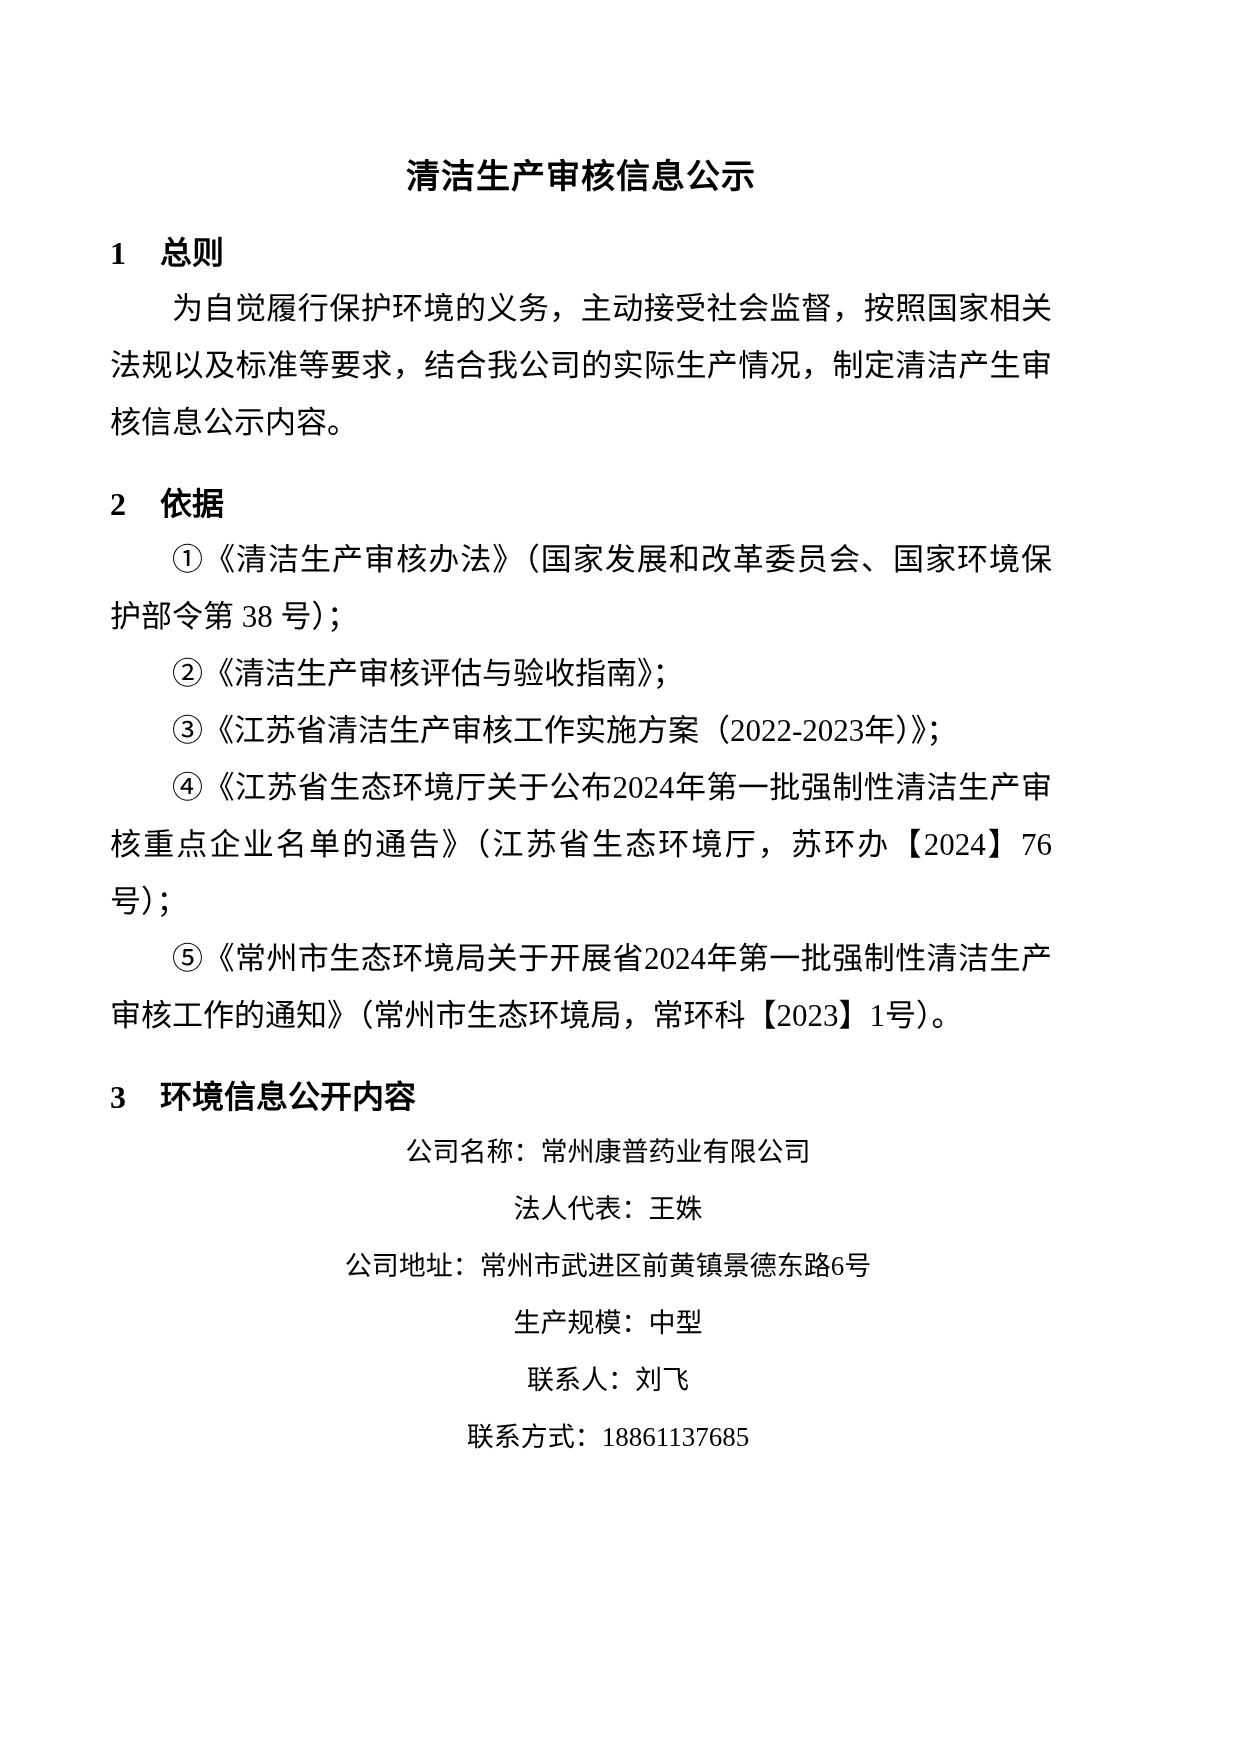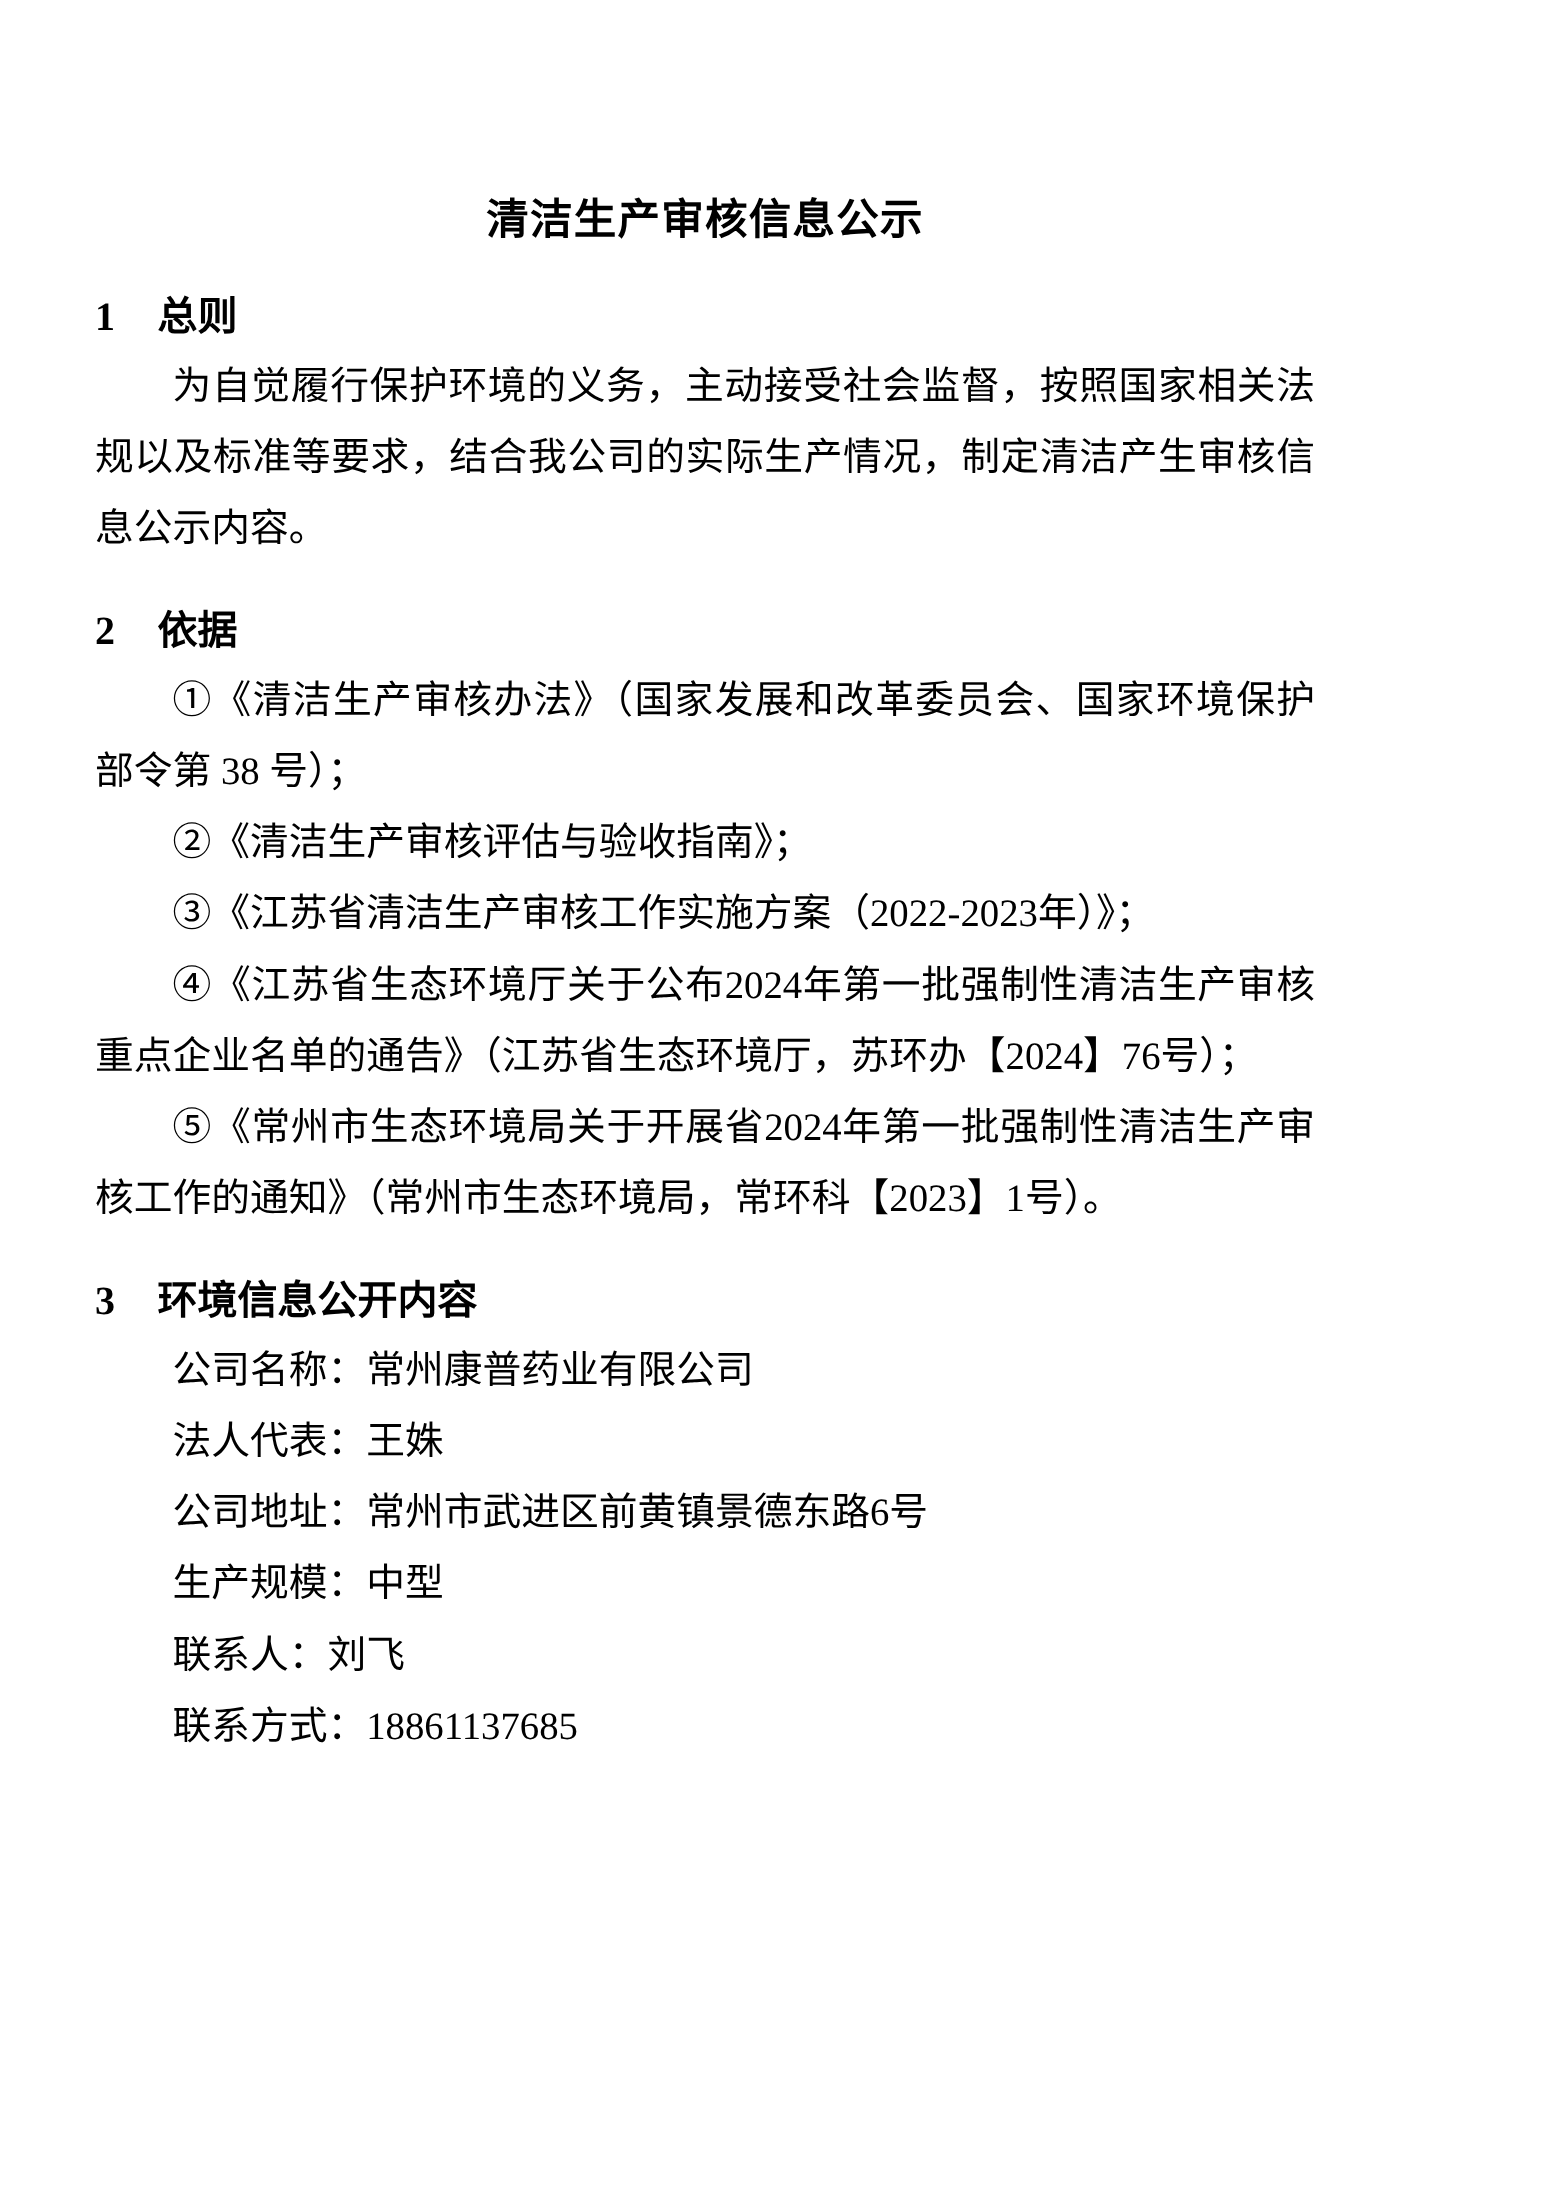--- a/index.html
+++ b/index.html
@@ -7,21 +7,21 @@
     padding: 0;
     background: #ffffff;
   }
   .page {
     position: relative;
     width: 1240px;
     height: 1753px;
     box-sizing: border-box;
     background: #ffffff;
     color: #000000;
-    padding: 152px 188px 0 76px;
+    padding: 152px 188px 0 110px;
     overflow: hidden;
     font-family: "Liberation Serif", "DejaVu Serif", serif;
   }
   .doc-title {
     margin: 0 0 6px 0;
     font-family: "Liberation Sans", "DejaVu Sans", sans-serif;
     font-weight: bold;
     font-size: 34px;
     line-height: 48px;
     text-align: center;
@@ -52,24 +52,24 @@
   }
   .body-p {
     margin: 0;
     font-size: 31px;
     line-height: 57px;
     text-indent: 2em;
     text-align: justify;
   }
   .info-line {
     margin: 0;
-    font-size: 31px;
+    font-size: 27px;
     line-height: 57px;
     text-indent: 2em;
-    text-align: left;
+    text-align: center;
   }
 </style>
 </head>
 <body>
 
 <div class="page">
 
   <h1 class="doc-title">清洁生产审核信息公示</h1>
 
   <section>

